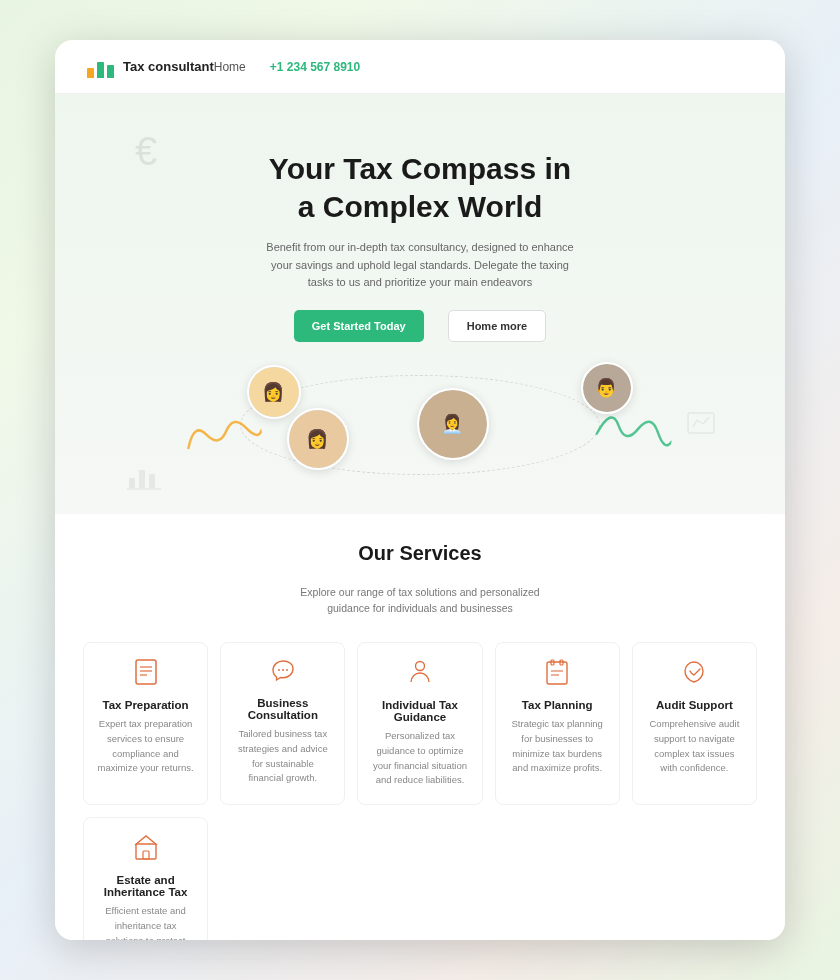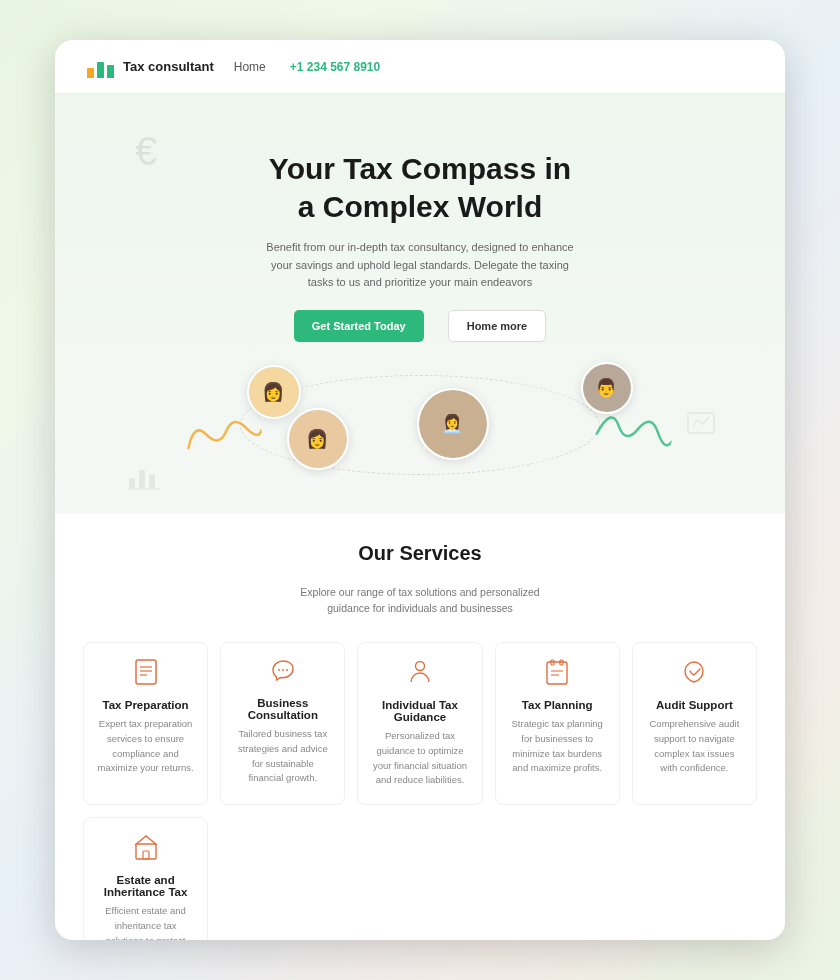--- a/index.html
+++ b/index.html
@@ -48,21 +48,21 @@
     }
     .logo-bar {
       width: 7px;
       border-radius: 1px 1px 0 0;
     }
     .logo-bar.b1 { height: 10px; background: #f5a623; }
     .logo-bar.b2 { height: 16px; background: #2db87c; }
     .logo-bar.b3 { height: 13px; background: #2db87c; }
     .logo-text { font-size: 13px; font-weight: 600; color: #222; }
     .nav-links { display: flex; align-items: center; gap: 24px; }
-    .nav-home { font-size: 12px; color: #555; text-decoration: none; padding-left: 20px; }
+    .nav-home { font-size: 12px; color: #555; text-decoration: none; }
     .nav-phone { font-size: 12px; color: #2db87c; font-weight: 600; }
     
     .hero {
       background: linear-gradient(180deg, #eef6ee 0%, #f5f8f5 100%);
       padding: 56px 32px 24px;
       text-align: center;
       position: relative;
       overflow: hidden;
       flex-shrink: 0;
     }

